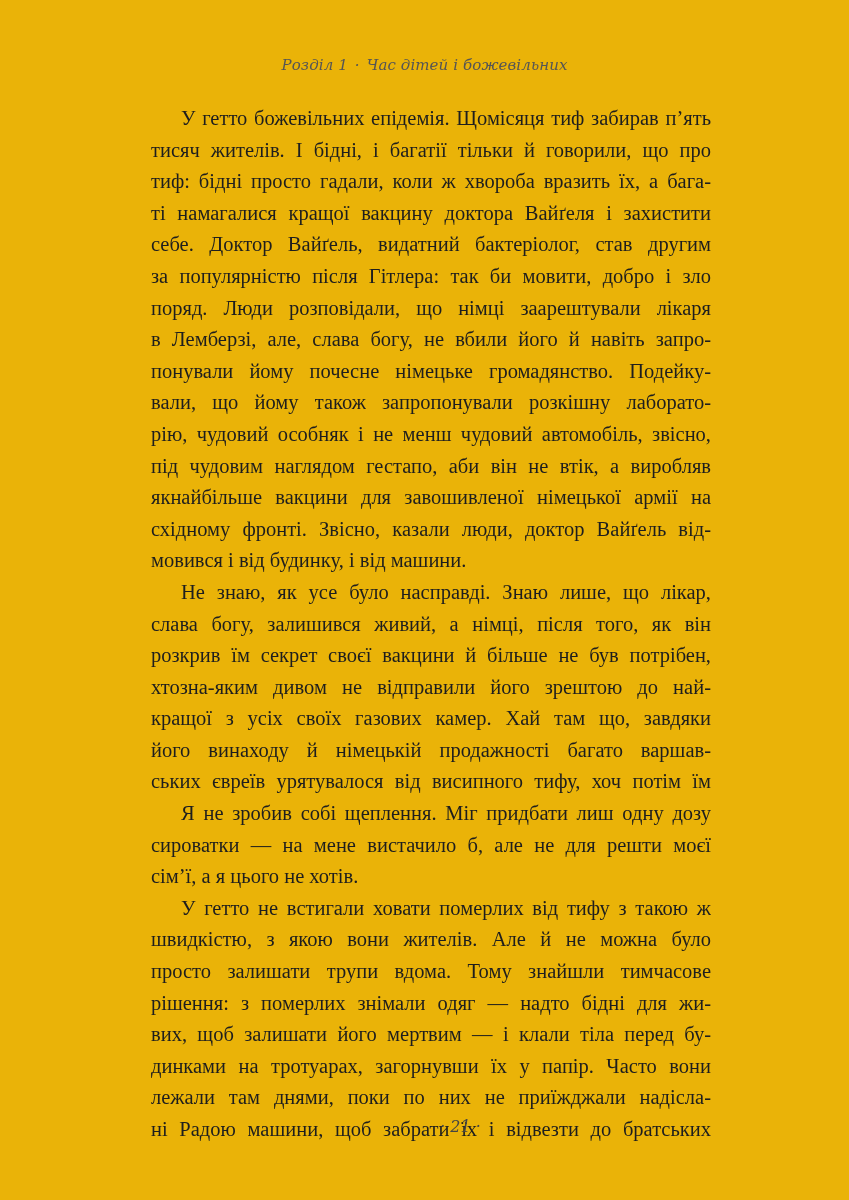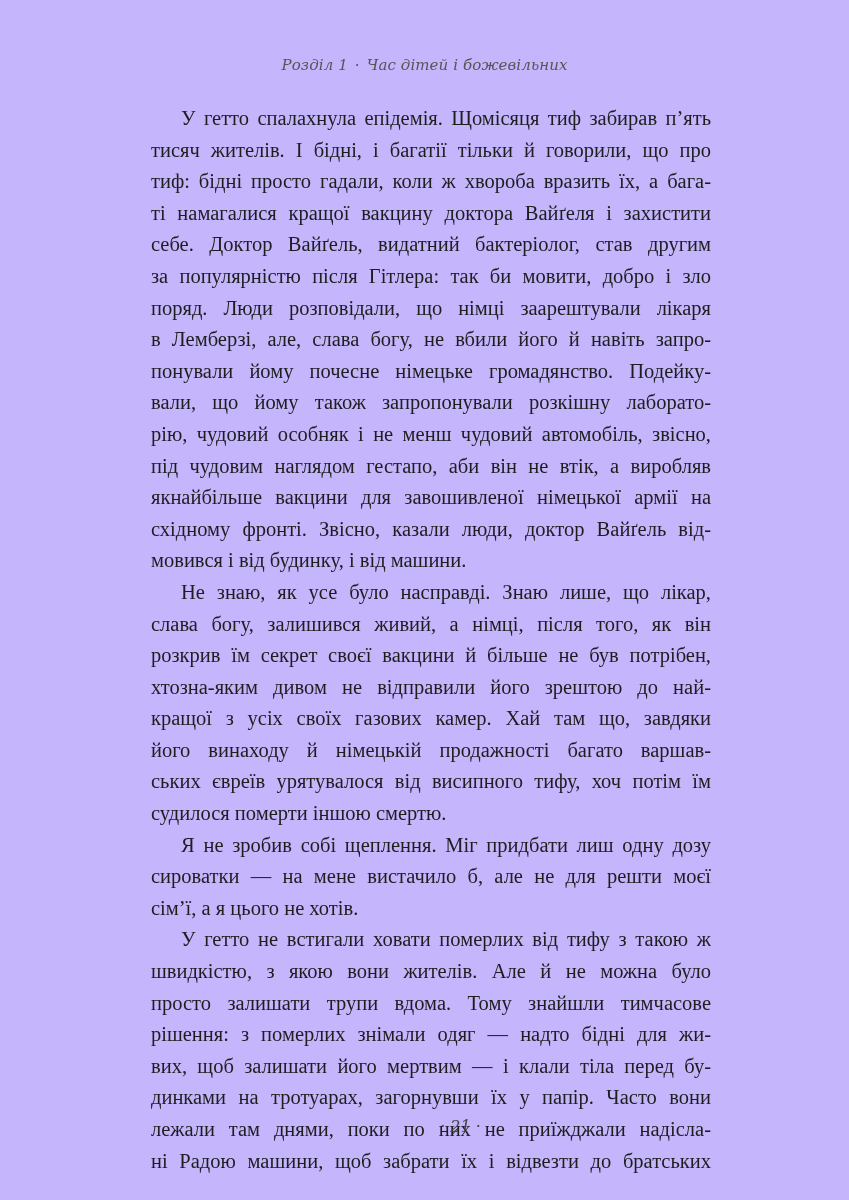--- a/index.html
+++ b/index.html
@@ -1,17 +1,17 @@
 <!DOCTYPE html>
 <html><head>
 <meta charset="utf-8">
 <style>
   html, body { margin:0; padding:0; background:#ffffff; }
   body { width:849px; height:1200px; position:relative; overflow:hidden; }
-  .page { position:absolute; left:0; top:0; width:849px; height:1200px; background:#c4b5fd; }
+  .page { position:absolute; left:0; top:0; width:849px; height:1200px; background:#eab308; }
   .running-head {
     position:absolute; top:56px; left:0; width:849px; text-align:center;
     font-family:"DejaVu Serif", serif; font-style:italic; font-size:15px;
     color:#555; letter-spacing:0.1px;
   }
   .running-head .sep { margin:0 7px; }
   .body-text {
     position:absolute; top:103px; left:151px; width:560px;
     font-family:"Liberation Serif", serif; font-size:20.5px; line-height:31.6px;
     color:#1e1e1e;
@@ -27,21 +27,21 @@
 </head>
 <body>
 
 <div class="page">
   <div class="running-head">
     <span>Розділ 1</span><span class="sep">·</span><span>Час дітей і божевільних</span>
   </div>
 
   <div class="body-text" id="body-text">
       <div>
-        <span class="line indent">У гетто спалахнула епідемія. Щомісяця тиф забирав п’ять</span>
+        <span class="line indent">У гетто божевільних епідемія. Щомісяця тиф забирав п’ять</span>
         <span class="line">тисяч жителів. І бідні, і багатії тільки й говорили, що про</span>
         <span class="line">тиф: бідні просто гадали, коли ж хвороба вразить їх, а бага-</span>
         <span class="line">ті намагалися кращої вакцину доктора Вайґеля і захистити</span>
         <span class="line">себе. Доктор Вайґель, видатний бактеріолог, став другим</span>
         <span class="line">за популярністю після Гітлера: так би мовити, добро і зло</span>
         <span class="line">поряд. Люди розповідали, що німці заарештували лікаря</span>
         <span class="line">в Лемберзі, але, слава богу, не вбили його й навіть запро-</span>
         <span class="line">понували йому почесне німецьке громадянство. Подейку-</span>
         <span class="line">вали, що йому також запропонували розкішну лаборато-</span>
         <span class="line">рію, чудовий особняк і не менш чудовий автомобіль, звісно,</span>
@@ -51,21 +51,20 @@
         <span class="line last">мовився і від будинку, і від машини.</span>
       </div>
       <div>
         <span class="line indent">Не знаю, як усе було насправді. Знаю лише, що лікар,</span>
         <span class="line">слава богу, залишився живий, а німці, після того, як він</span>
         <span class="line">розкрив їм секрет своєї вакцини й більше не був потрібен,</span>
         <span class="line">хтозна-яким дивом не відправили його зрештою до най-</span>
         <span class="line">кращої з усіх своїх газових камер. Хай там що, завдяки</span>
         <span class="line">його винаходу й німецькій продажності багато варшав-</span>
         <span class="line">ських євреїв урятувалося від висипного тифу, хоч потім їм</span>
-        <span class="line last">судилося померти іншою смертю.</span>
       </div>
       <div>
         <span class="line indent">Я не зробив собі щеплення. Міг придбати лиш одну дозу</span>
         <span class="line">сироватки — на мене вистачило б, але не для решти моєї</span>
         <span class="line last">сім’ї, а я цього не хотів.</span>
       </div>
       <div>
         <span class="line indent">У гетто не встигали ховати померлих від тифу з такою ж</span>
         <span class="line">швидкістю, з якою вони жителів. Але й не можна було</span>
         <span class="line">просто залишати трупи вдома. Тому знайшли тимчасове</span>

